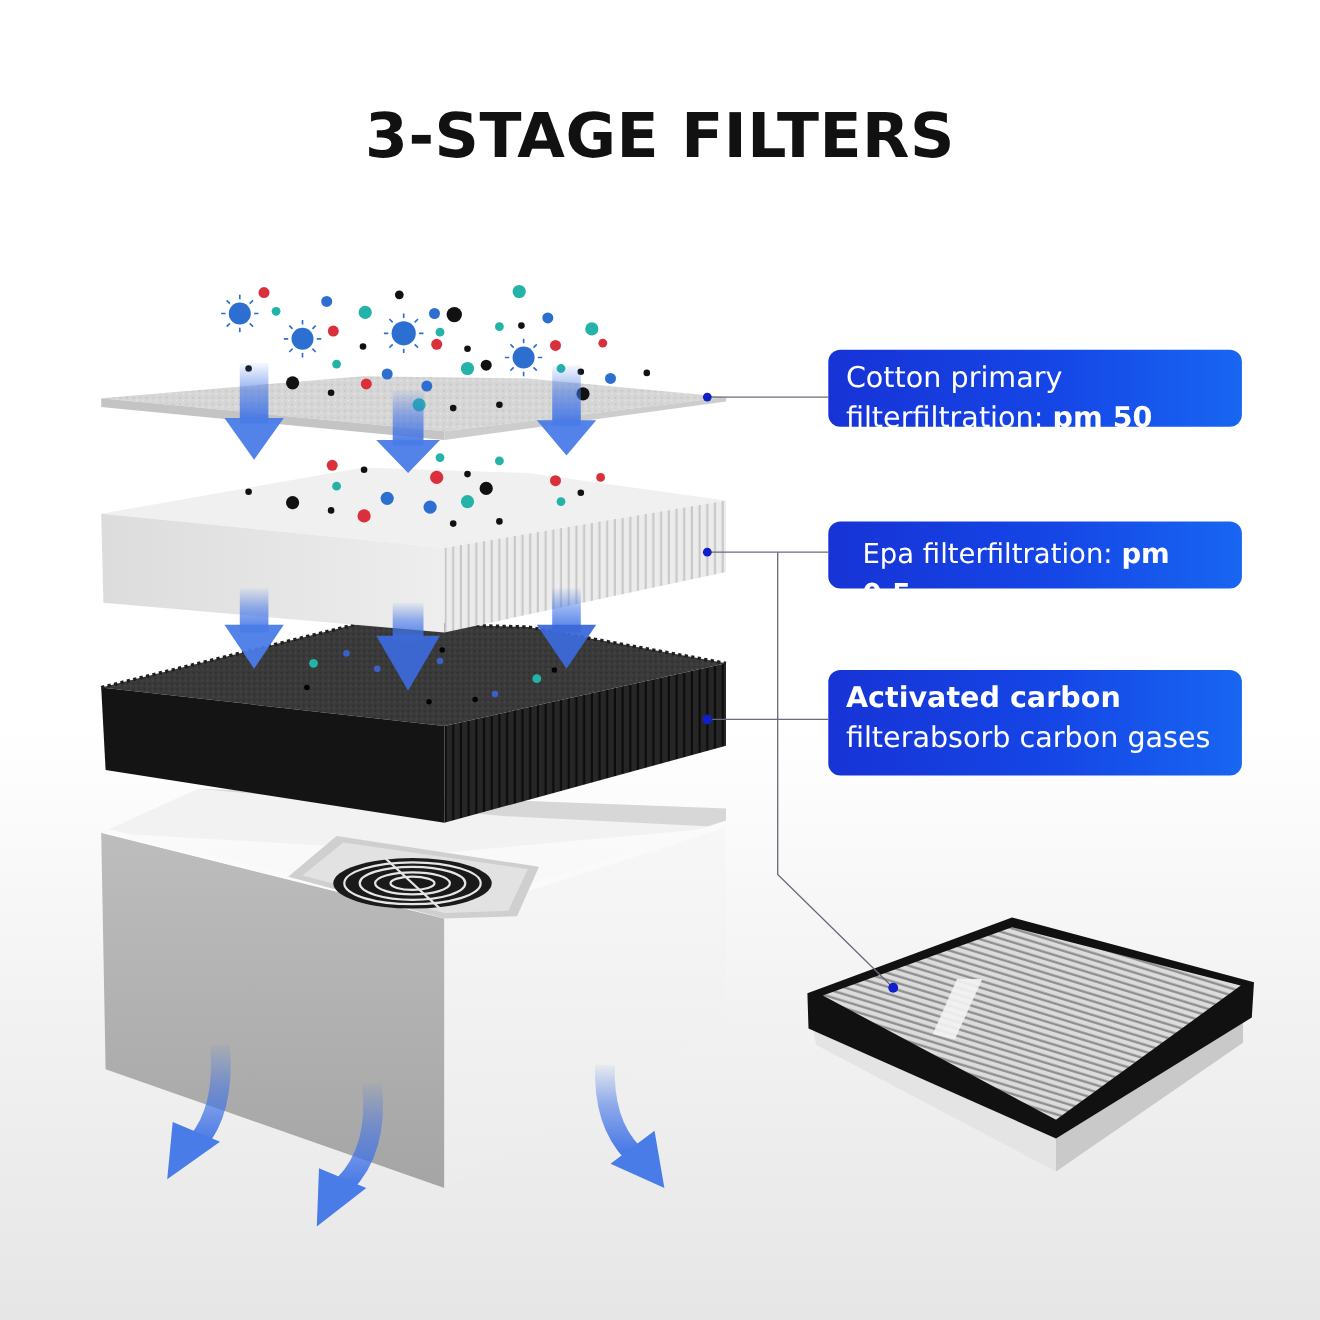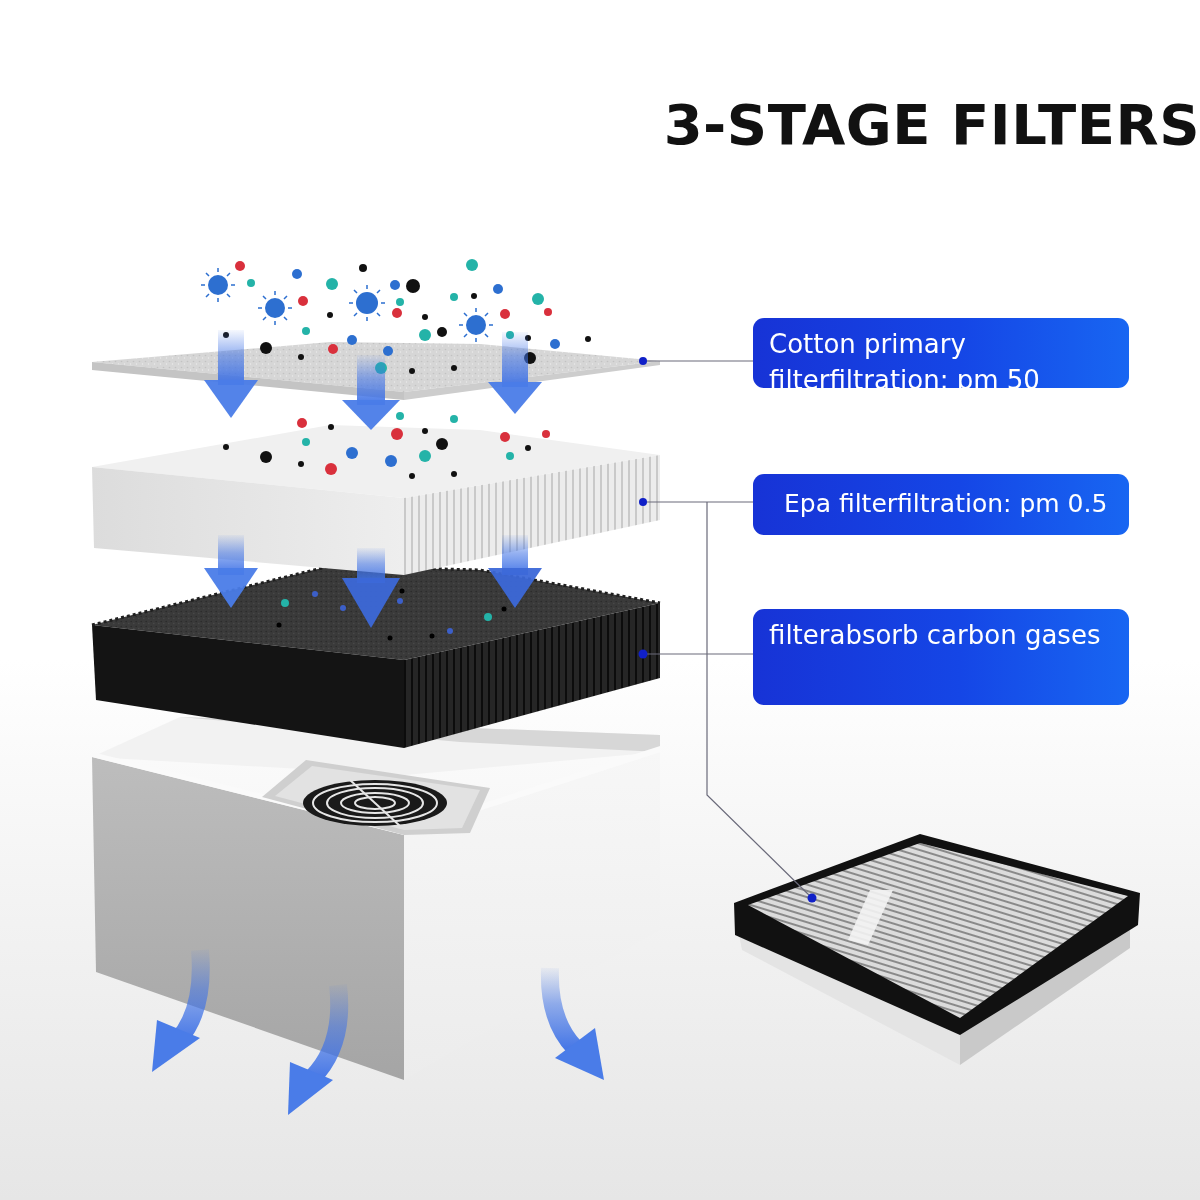--- a/index.html
+++ b/index.html
@@ -2,34 +2,34 @@
 <html><head>
 <meta charset="utf-8">
 <style>
   html, body { margin: 0; padding: 0; }
   body {
     width: 1200px; height: 1200px; position: relative; overflow: hidden;
     font-family: "DejaVu Sans", "Liberation Sans", sans-serif;
     background: linear-gradient(180deg, #ffffff 0%, #ffffff 55%, #f3f3f3 75%, #e6e6e6 100%);
   }
   .title {
-    position: absolute; left: 0; top: 92px; width: 1200px; text-align: right;
+    position: absolute; left: 0; top: 92px; width: 1200px; text-align: center;
     font-family: "DejaVu Sans", sans-serif; font-weight: bold;
     font-size: 56px; letter-spacing: 0.5px; color: #111;
   }
   svg.scene { position: absolute; left: 0; top: 0; }
   .label-box {
     position: absolute; left: 753px; width: 376px; box-sizing: border-box;
     border-radius: 11px; color: #fff;
     background: linear-gradient(90deg, #1733d6 0%, #1546e6 55%, #1866f2 100%);
     padding: 8px 16px 0 16px;
     font-family: "DejaVu Sans", sans-serif; font-size: 26px; line-height: 36px;
     font-weight: normal;
   }
-  .label-box b { font-weight: normal; }
+  .label-box b { font-weight: bold; }
   .lb1 { top: 318px; height: 70px; }
   .lb2 { top: 474px; height: 61px; padding-top: 12px; font-size: 25px; padding-left: 31px; }
   .lb3 { top: 609px; height: 96px; }
   .lb3 .line1 { font-weight: bold; }
 </style>
 </head>
 <body>
 
 <div class="title">3-STAGE FILTERS</div>
 
@@ -293,14 +293,15 @@
 <div class="label-box lb1">
   <div>Cotton primary</div>
   <div><span>filterfiltration: </span><b>pm 50</b></div>
 </div>
 
 <div class="label-box lb2">
   <div><span>Epa filterfiltration: </span><b>pm 0.5</b></div>
 </div>
 
 <div class="label-box lb3">
+  <div class="line1">Activated carbon</div>
   <div>filterabsorb carbon gases</div>
 </div>
 
 </body></html>

